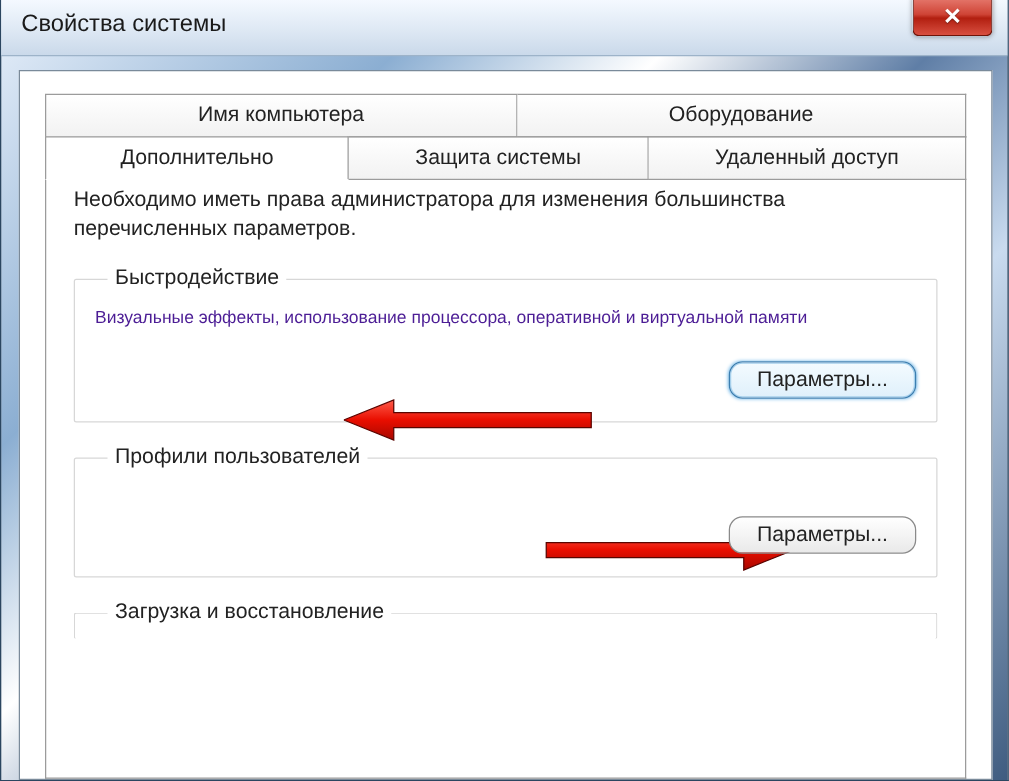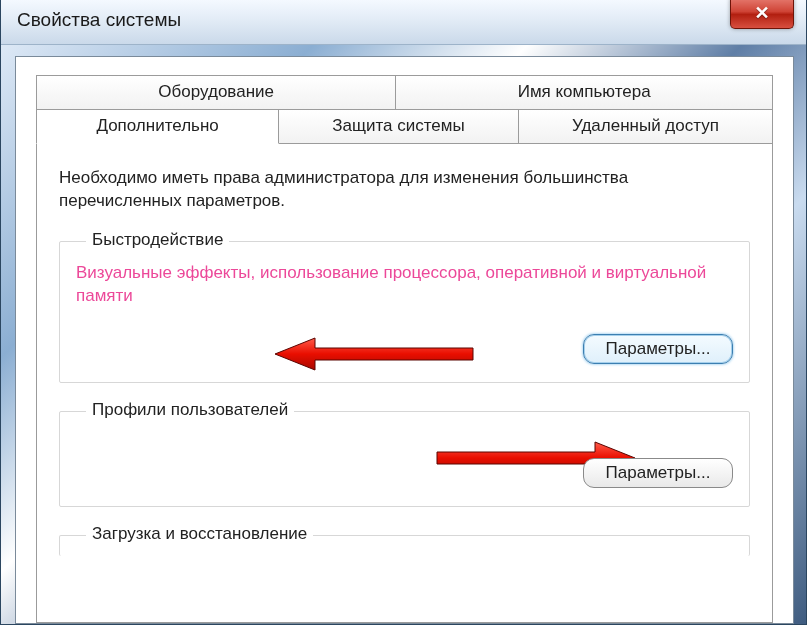--- a/index.html
+++ b/index.html
@@ -91,21 +91,21 @@
   .tab.active {
     background: #ffffff;
     border-bottom-color: #ffffff;
     position: relative;
     z-index: 2;
   }
   .tabrow.row2 .tab:first-child { flex: 0 0 33%; }
   .tab-panel {
     border: 1px solid #9b9b9b;
     border-top: none;
-    padding: 24px 22px 10px 22px;
+    padding: 6px 22px 10px 22px;
     min-height: 480px;
     box-sizing: border-box;
     margin-top: -1px;
     position: relative;
   }
   .intro {
     font-size: 17px;
     color: #222;
     line-height: 1.35;
     margin-bottom: 28px;
@@ -120,22 +120,22 @@
   .group .legend {
     position: absolute;
     top: -12px;
     left: 26px;
     background: #fff;
     padding: 0 6px;
     font-size: 17px;
     color: #222;
   }
   .group .desc {
-    font-size: 17px;
-    color: #ec4899;
+    font-size: 14px;
+    color: #4c1d95;
     line-height: 1.35;
   }
   .btnrow {
     display: flex;
     justify-content: flex-end;
     margin-top: 26px;
   }
   button.win {
     font-family: inherit;
     font-size: 17px;
@@ -169,22 +169,22 @@
   <div class="titlebar">
     <div class="title">Свойства системы</div>
     <div class="close-btn">
       <span>✕</span>
     </div>
   </div>
 
   <div class="client">
 
     <div class="tabrow row1">
+      <div class="tab">Имя компьютера</div>
       <div class="tab">Оборудование</div>
-      <div class="tab">Имя компьютера</div>
     </div>
     <div class="tabrow row2">
       <div class="tab active">Дополнительно</div>
       <div class="tab">Защита системы</div>
       <div class="tab">Удаленный доступ</div>
     </div>
 
     <div class="tab-panel">
 
       <div class="intro">Необходимо иметь права администратора для изменения большинства перечисленных параметров.</div>

